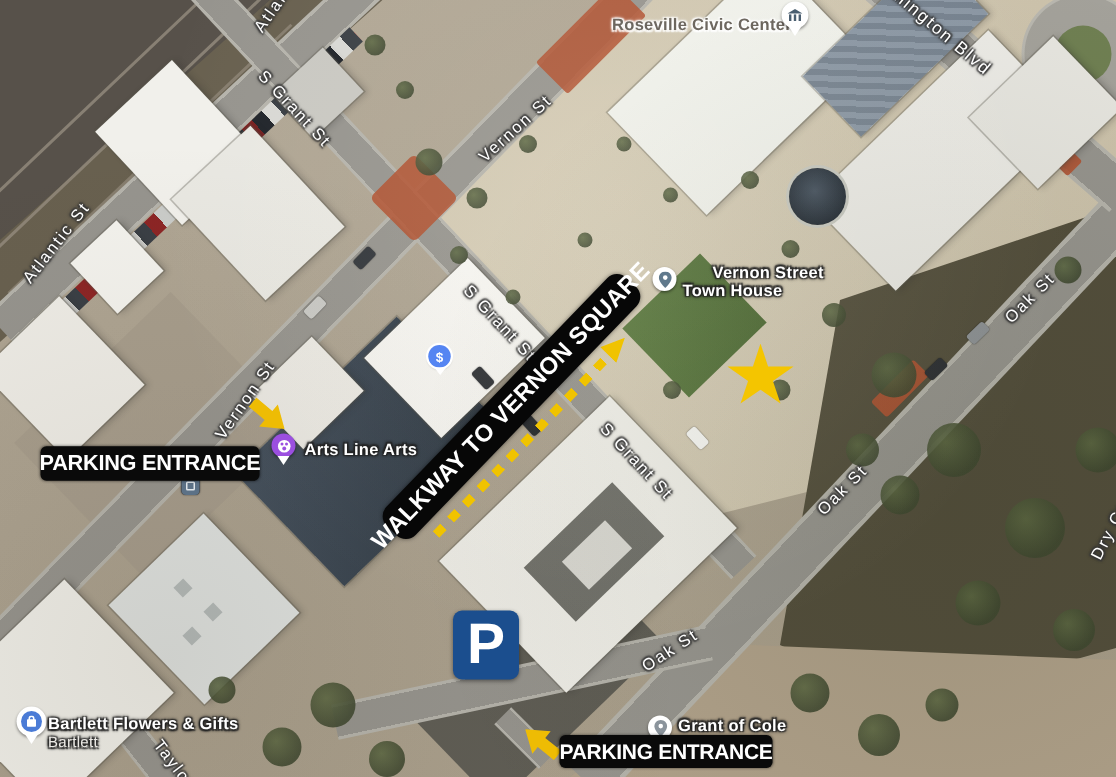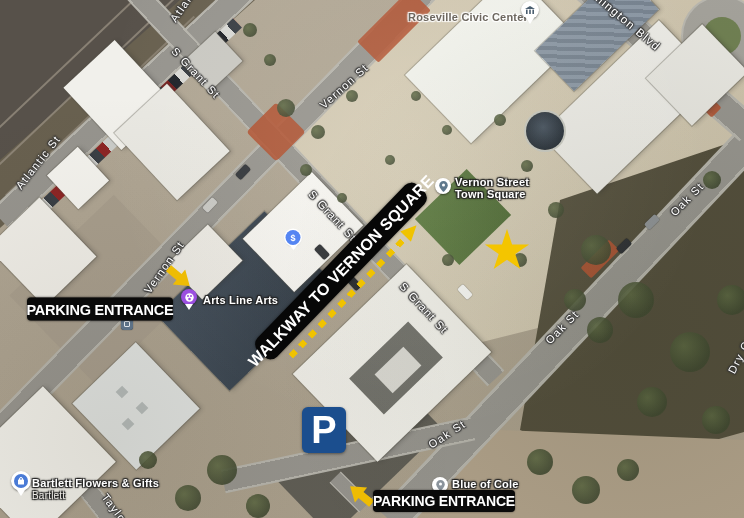--- a/index.html
+++ b/index.html
@@ -177,22 +177,22 @@
     </div>
     <div class="pin-tail" style="margin:-1px auto 0;"></div>
   </div>
 
   <div class="c whitecircle" style="left:443px;top:186px;width:16px;height:16px;">
     <svg width="9" height="11" viewBox="0 0 10 13">
         <path d="M5 0C2.2 0 0 2.2 0 5c0 3.7 5 8 5 8s5-4.3 5-8C10 2.2 7.8 0 5 0z" fill="#60798c"></path>
         <circle cx="5" cy="4.8" r="1.8" fill="#fff"></circle>
       </svg>
   </div>
-  <div class="abs poi" style="left:435px;top:176px;padding-left:20px;">Vernon Street</div>
-  <div class="abs poi" style="left:455px;top:188px;">Town Square</div>
+  <div class="abs poi" style="left:455px;top:176px;padding-left:20px;">Vernon Street</div>
+  <div class="abs poi" style="left:455px;top:188px;">Town House</div>
 
   <div class="c" style="left:189px;top:300px;width:16px;height:22px;">
     <div class="whitecircle" style="width:16px;height:16px;background:#9b4fe0;">
       <svg width="9" height="9" viewBox="0 0 9 9">
           <circle cx="4.5" cy="4.5" r="4.2" fill="#fff"></circle>
           <circle cx="3" cy="3" r="1" fill="#9b4fe0"></circle>
           <circle cx="6" cy="3" r="1" fill="#9b4fe0"></circle>
           <circle cx="4.5" cy="6" r="1.3" fill="#9b4fe0"></circle>
         </svg>
     </div>
@@ -213,21 +213,21 @@
   </div>
   <div class="abs poi" style="left:32px;top:477px;">Bartlett Flowers &amp; Gifts</div>
   <div class="abs poi poisub" style="left:32px;top:490px;">Bartlett</div>
 
   <div class="c whitecircle" style="left:440px;top:485px;width:16px;height:16px;">
     <svg width="9" height="11" viewBox="0 0 10 13">
         <path d="M5 0C2.2 0 0 2.2 0 5c0 3.7 5 8 5 8s5-4.3 5-8C10 2.2 7.8 0 5 0z" fill="#8b949c"></path>
         <circle cx="5" cy="4.8" r="1.8" fill="#fff"></circle>
       </svg>
   </div>
-  <div class="abs poi" style="left:452px;top:478px;">Blue of Cole</div>
+  <div class="abs poi" style="left:452px;top:478px;">Grant of Cole</div>
 
   <div class="c" style="left:293px;top:240px;width:15px;height:20px;">
     <div class="whitecircle" style="width:15px;height:15px;background:#5585f2;color:#fff;font-size:9px;font-weight:bold;box-shadow:0 0 0 1.5px #fff,0 1px 2px rgba(0,0,0,.4);">
       <span>$</span>
     </div>
     <div class="pin-tail" style="margin:0 auto;border-top-width:5px;"></div>
   </div>
 
   <div class="c" style="left:127px;top:324px;width:12px;height:12px;border-radius:3px;background:#5c7186;box-shadow:0 0 1px #222;">
     <div style="position:absolute;left:3px;top:3px;width:6px;height:6px;border:1.4px solid #dfe5ea;border-radius:1px;box-sizing:border-box;"></div>

